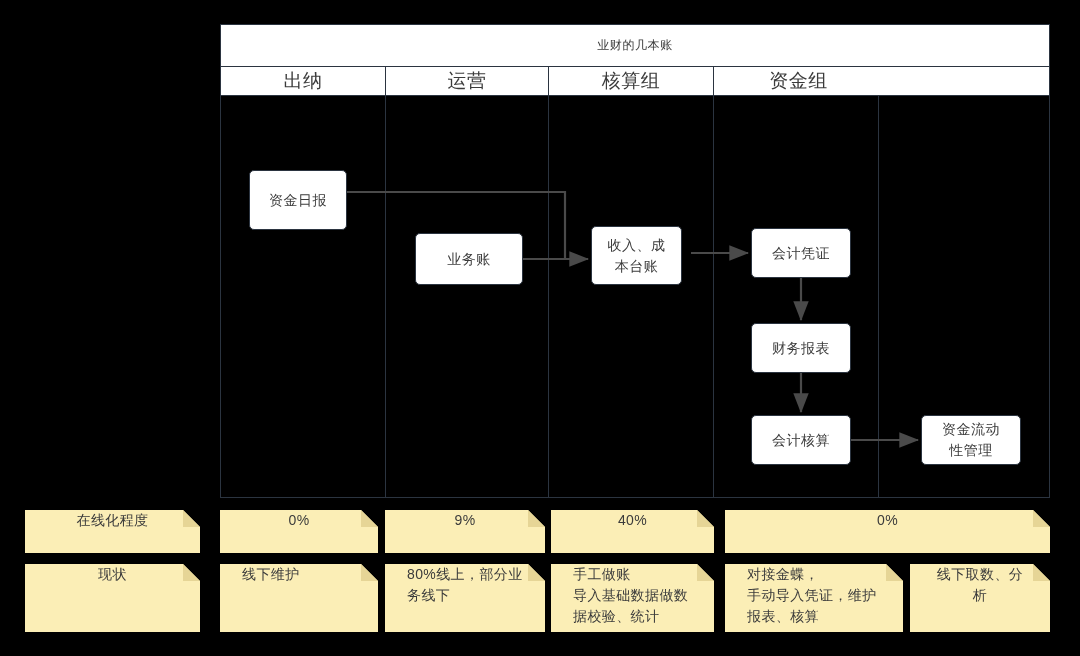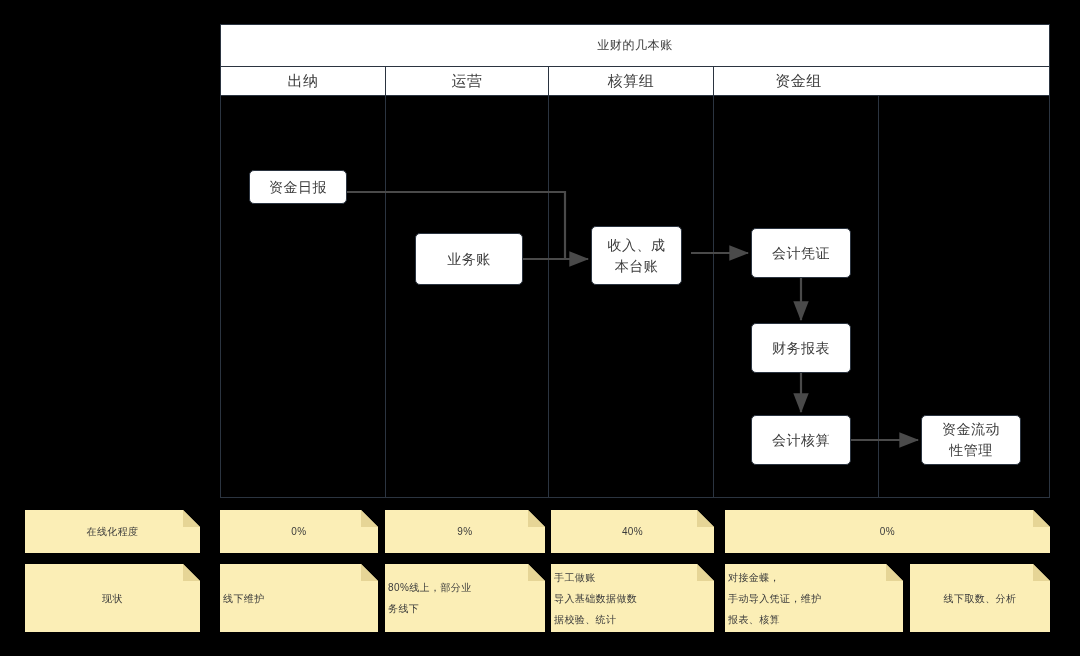--- a/index.html
+++ b/index.html
@@ -51,21 +51,21 @@
     box-sizing: border-box;
     display: flex;
     background: #ffffff;
     border-bottom: 1.6px solid #2b3440;
   }
   .lane-head .hcell {
     box-sizing: border-box;
     display: flex;
     align-items: center;
     justify-content: center;
-    font-size: 15px;
+    font-size: 19px;
     color: #3b3b3b;
     border-right: 1.3px solid #2b3440;
     letter-spacing: .5px;
   }
   .lane-head .hcell:last-child { border-right: none; }
 
   .lane-body {
     position: absolute;
     left: 0;
     top: 71px;
@@ -108,28 +108,28 @@
     height: 656px;
     z-index: 3;
     pointer-events: none;
   }
 
   
   .note {
     position: absolute;
     box-sizing: border-box;
     background: #fbeeb6;
-    font-size: 10px;
+    font-size: 14px;
     line-height: 21px;
     color: #3b3b3b;
     letter-spacing: .4px;
     white-space: pre-line;
-    padding: 0 3px;
-    display: flex;
-    align-items: center;
+    padding: 0 22px;
+    display: flex;
+    align-items: flex-start;
   }
   .note.center { justify-content: center; text-align: center; }
   .note.left   { justify-content: flex-start; text-align: left; }
   .note .fold {
     position: absolute;
     right: 0;
     top: 0;
     width: 17px;
     height: 17px;
     background: #e6d596;
@@ -181,21 +181,21 @@
 
   <path d="M691,253 L748,253" fill="none" stroke="#4a4a4a" stroke-width="2.2" marker-end="url(#arrowhead)"></path>
 
   <path d="M801,278 L801,320" fill="none" stroke="#4a4a4a" stroke-width="2.2" marker-end="url(#arrowhead)"></path>
 
   <path d="M801,373 L801,412" fill="none" stroke="#4a4a4a" stroke-width="2.2" marker-end="url(#arrowhead)"></path>
 
   <path d="M851,440 L918,440" fill="none" stroke="#4a4a4a" stroke-width="2.2" marker-end="url(#arrowhead)"></path>
 </svg>
 
-<div class="node" style="left:249px;top:170px;width:98px;height:34px">资金日报</div>
+<div class="node" style="left:249px;top:170px;width:98px;height:60px">资金日报</div>
 
 <div class="node" style="left:415px;top:233px;width:108px;height:52px">业务账</div>
 
 <div class="node" style="left:591px;top:226px;width:91px;height:59px">收入、成
 本台账</div>
 
 <div class="node" style="left:751px;top:228px;width:100px;height:50px">会计凭证</div>
 
 <div class="node" style="left:751px;top:323px;width:100px;height:50px">财务报表</div>
 

